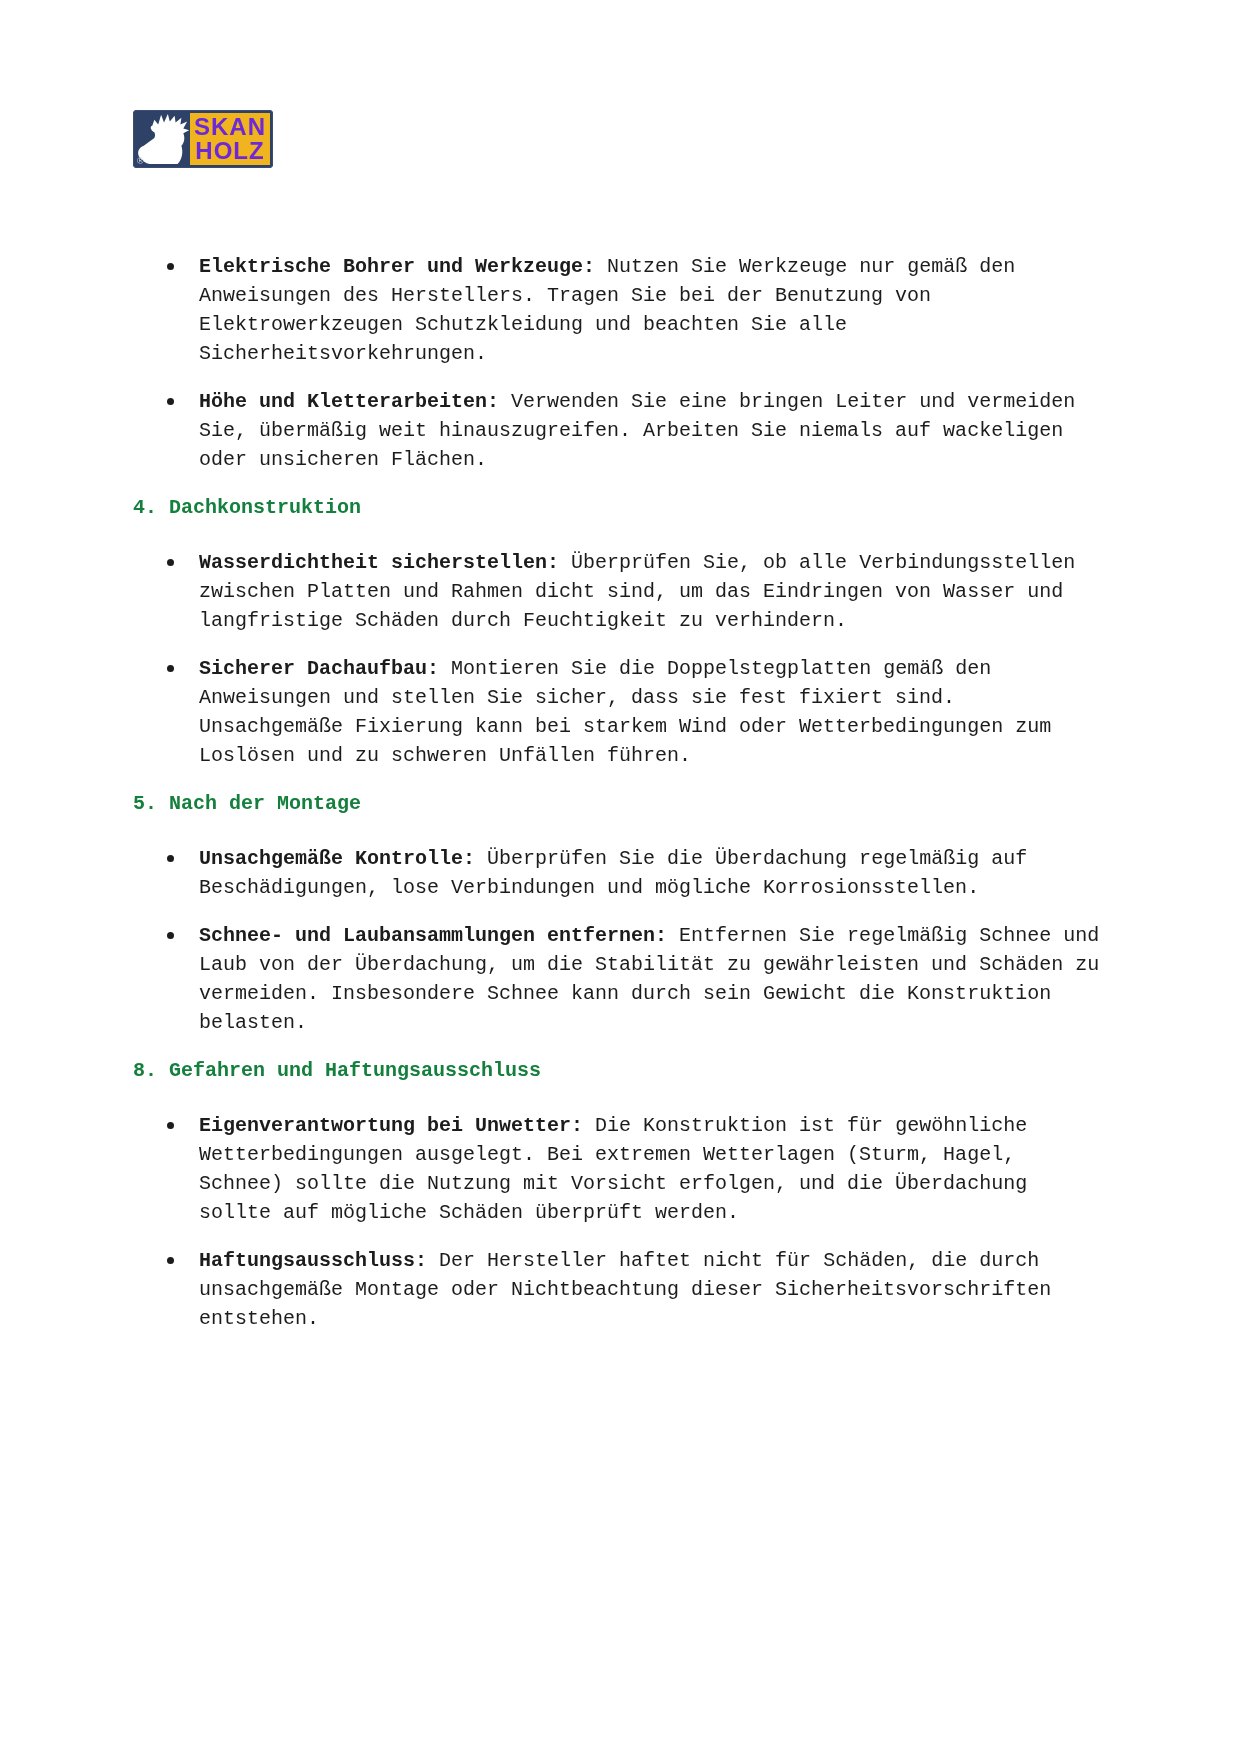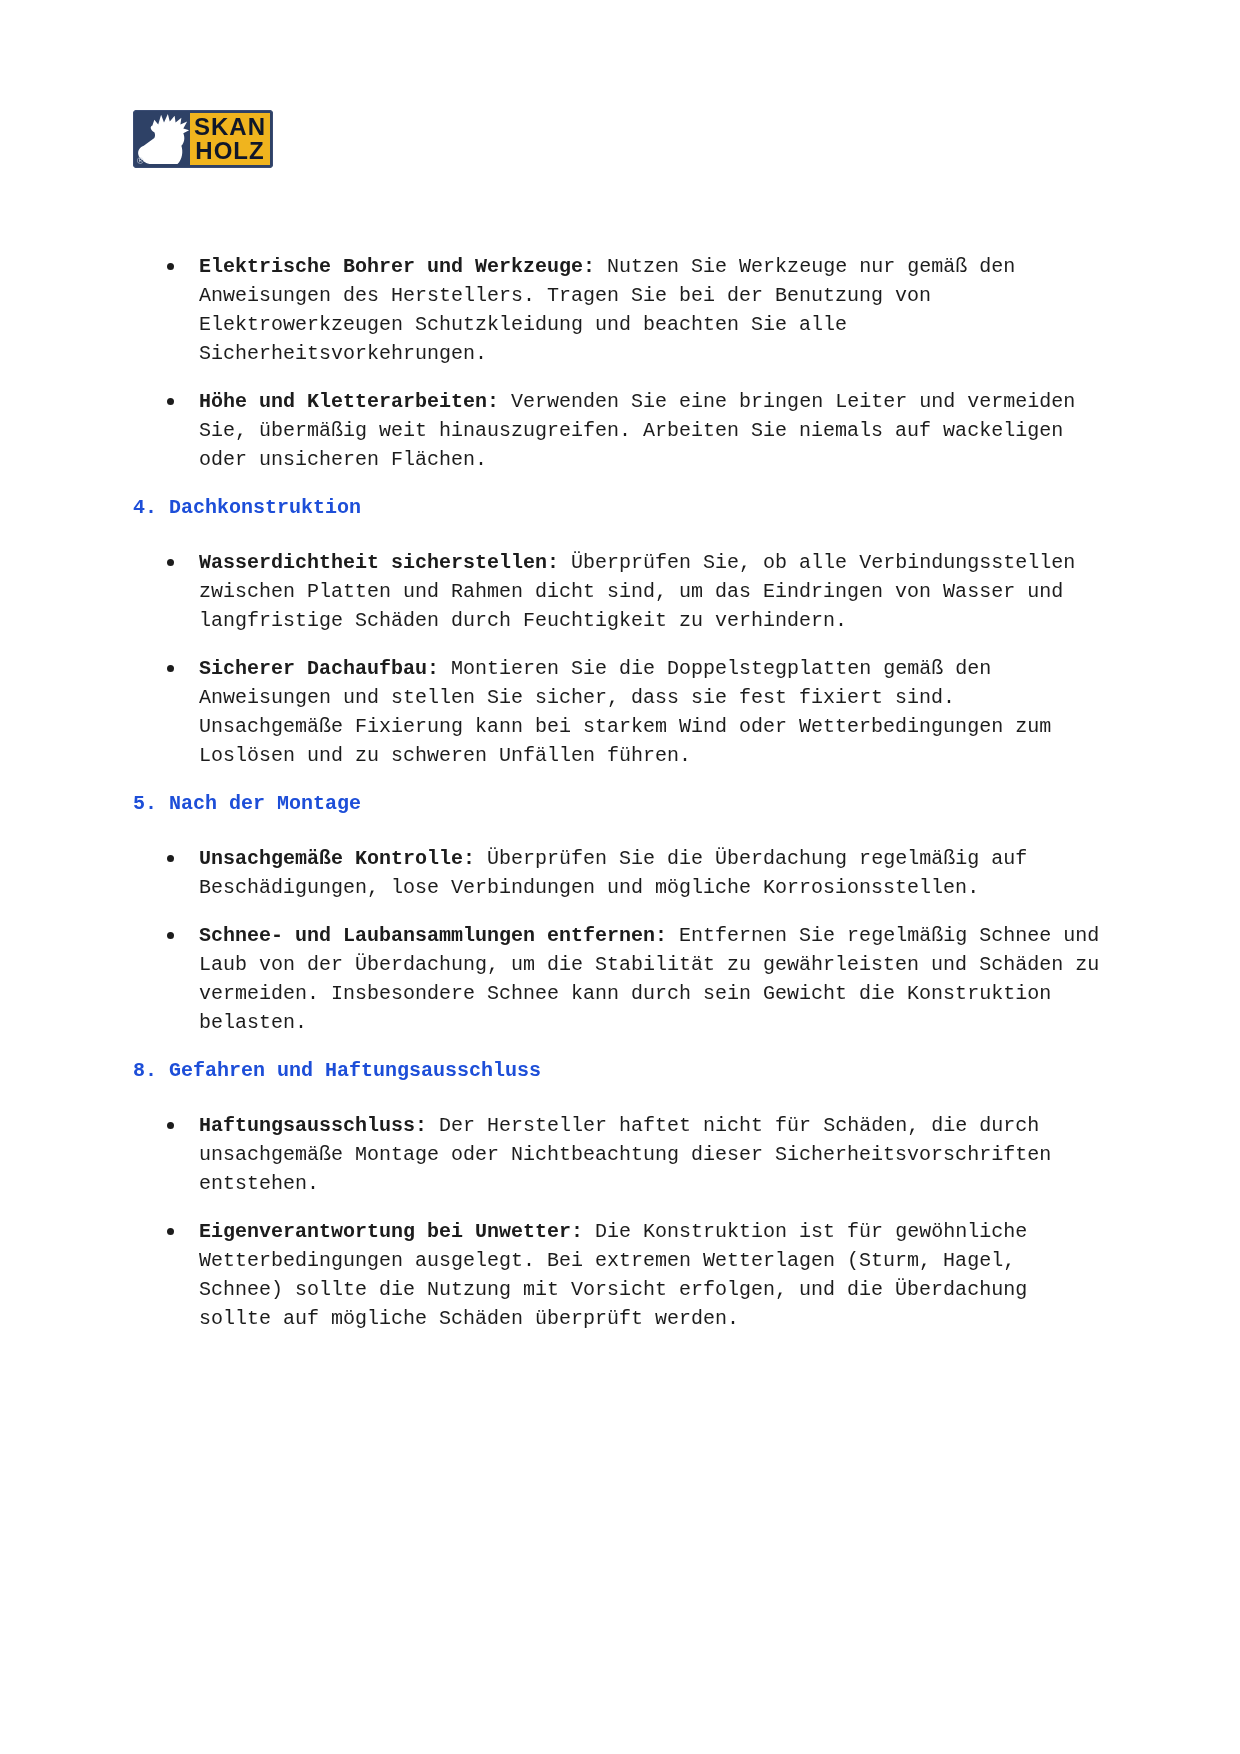--- a/index.html
+++ b/index.html
@@ -38,21 +38,21 @@
     position: absolute;
     left: 57px;
     top: 3px;
     right: 3px;
     bottom: 3px;
     background: #f0b41e;
     display: flex;
     flex-direction: column;
     align-items: center;
     justify-content: center;
-    color: #0f172a;
+    color: #6d28d9;
     font-weight: bold;
     font-size: 24px;
     line-height: 24px;
     letter-spacing: 1px;
   }
   .logo .reg {
     position: absolute;
     left: 4px;
     bottom: 2px;
     font-size: 9px;
@@ -88,21 +88,21 @@
     height: 7px;
     border-radius: 50%;
     background: #1c1c1c;
   }
   .lead { font-weight: bold; }
   h2.section-heading {
     font-size: 20px;
     line-height: 29px;
     font-weight: bold;
     margin: 0 0 26px 0;
-    color: #1d4ed8;
+    color: #15803d;
   }
 </style>
 </head>
 <body>
 
 <div class="page">
 
   <div class="logo">
     <svg class="moose" viewBox="0 0 60 58" xmlns="http://www.w3.org/2000/svg">
       <path fill="#ffffff" d="M4,47
@@ -144,18 +144,18 @@
     </ul>
 
     <h2 class="section-heading">5. Nach der Montage</h2>
     <ul class="bullets">
       <li><span class="lead">Unsachgemäße Kontrolle:</span> <span>Überprüfen Sie die Überdachung regelmäßig auf Beschädigungen, lose Verbindungen und mögliche Korrosionsstellen.</span></li>
       <li><span class="lead">Schnee- und Laubansammlungen entfernen:</span> <span>Entfernen Sie regelmäßig Schnee und Laub von der Überdachung, um die Stabilität zu gewährleisten und Schäden zu vermeiden. Insbesondere Schnee kann durch sein Gewicht die Konstruktion belasten.</span></li>
     </ul>
 
     <h2 class="section-heading">8. Gefahren und Haftungsausschluss</h2>
     <ul class="bullets">
+      <li><span class="lead">Eigenverantwortung bei Unwetter:</span> <span>Die Konstruktion ist für gewöhnliche Wetterbedingungen ausgelegt. Bei extremen Wetterlagen (Sturm, Hagel, Schnee) sollte die Nutzung mit Vorsicht erfolgen, und die Überdachung sollte auf mögliche Schäden überprüft werden.</span></li>
       <li><span class="lead">Haftungsausschluss:</span> <span>Der Hersteller haftet nicht für Schäden, die durch unsachgemäße Montage oder Nichtbeachtung dieser Sicherheitsvorschriften entstehen.</span></li>
-      <li><span class="lead">Eigenverantwortung bei Unwetter:</span> <span>Die Konstruktion ist für gewöhnliche Wetterbedingungen ausgelegt. Bei extremen Wetterlagen (Sturm, Hagel, Schnee) sollte die Nutzung mit Vorsicht erfolgen, und die Überdachung sollte auf mögliche Schäden überprüft werden.</span></li>
     </ul>
 
   </div>
 </div>
 
 </body></html>

